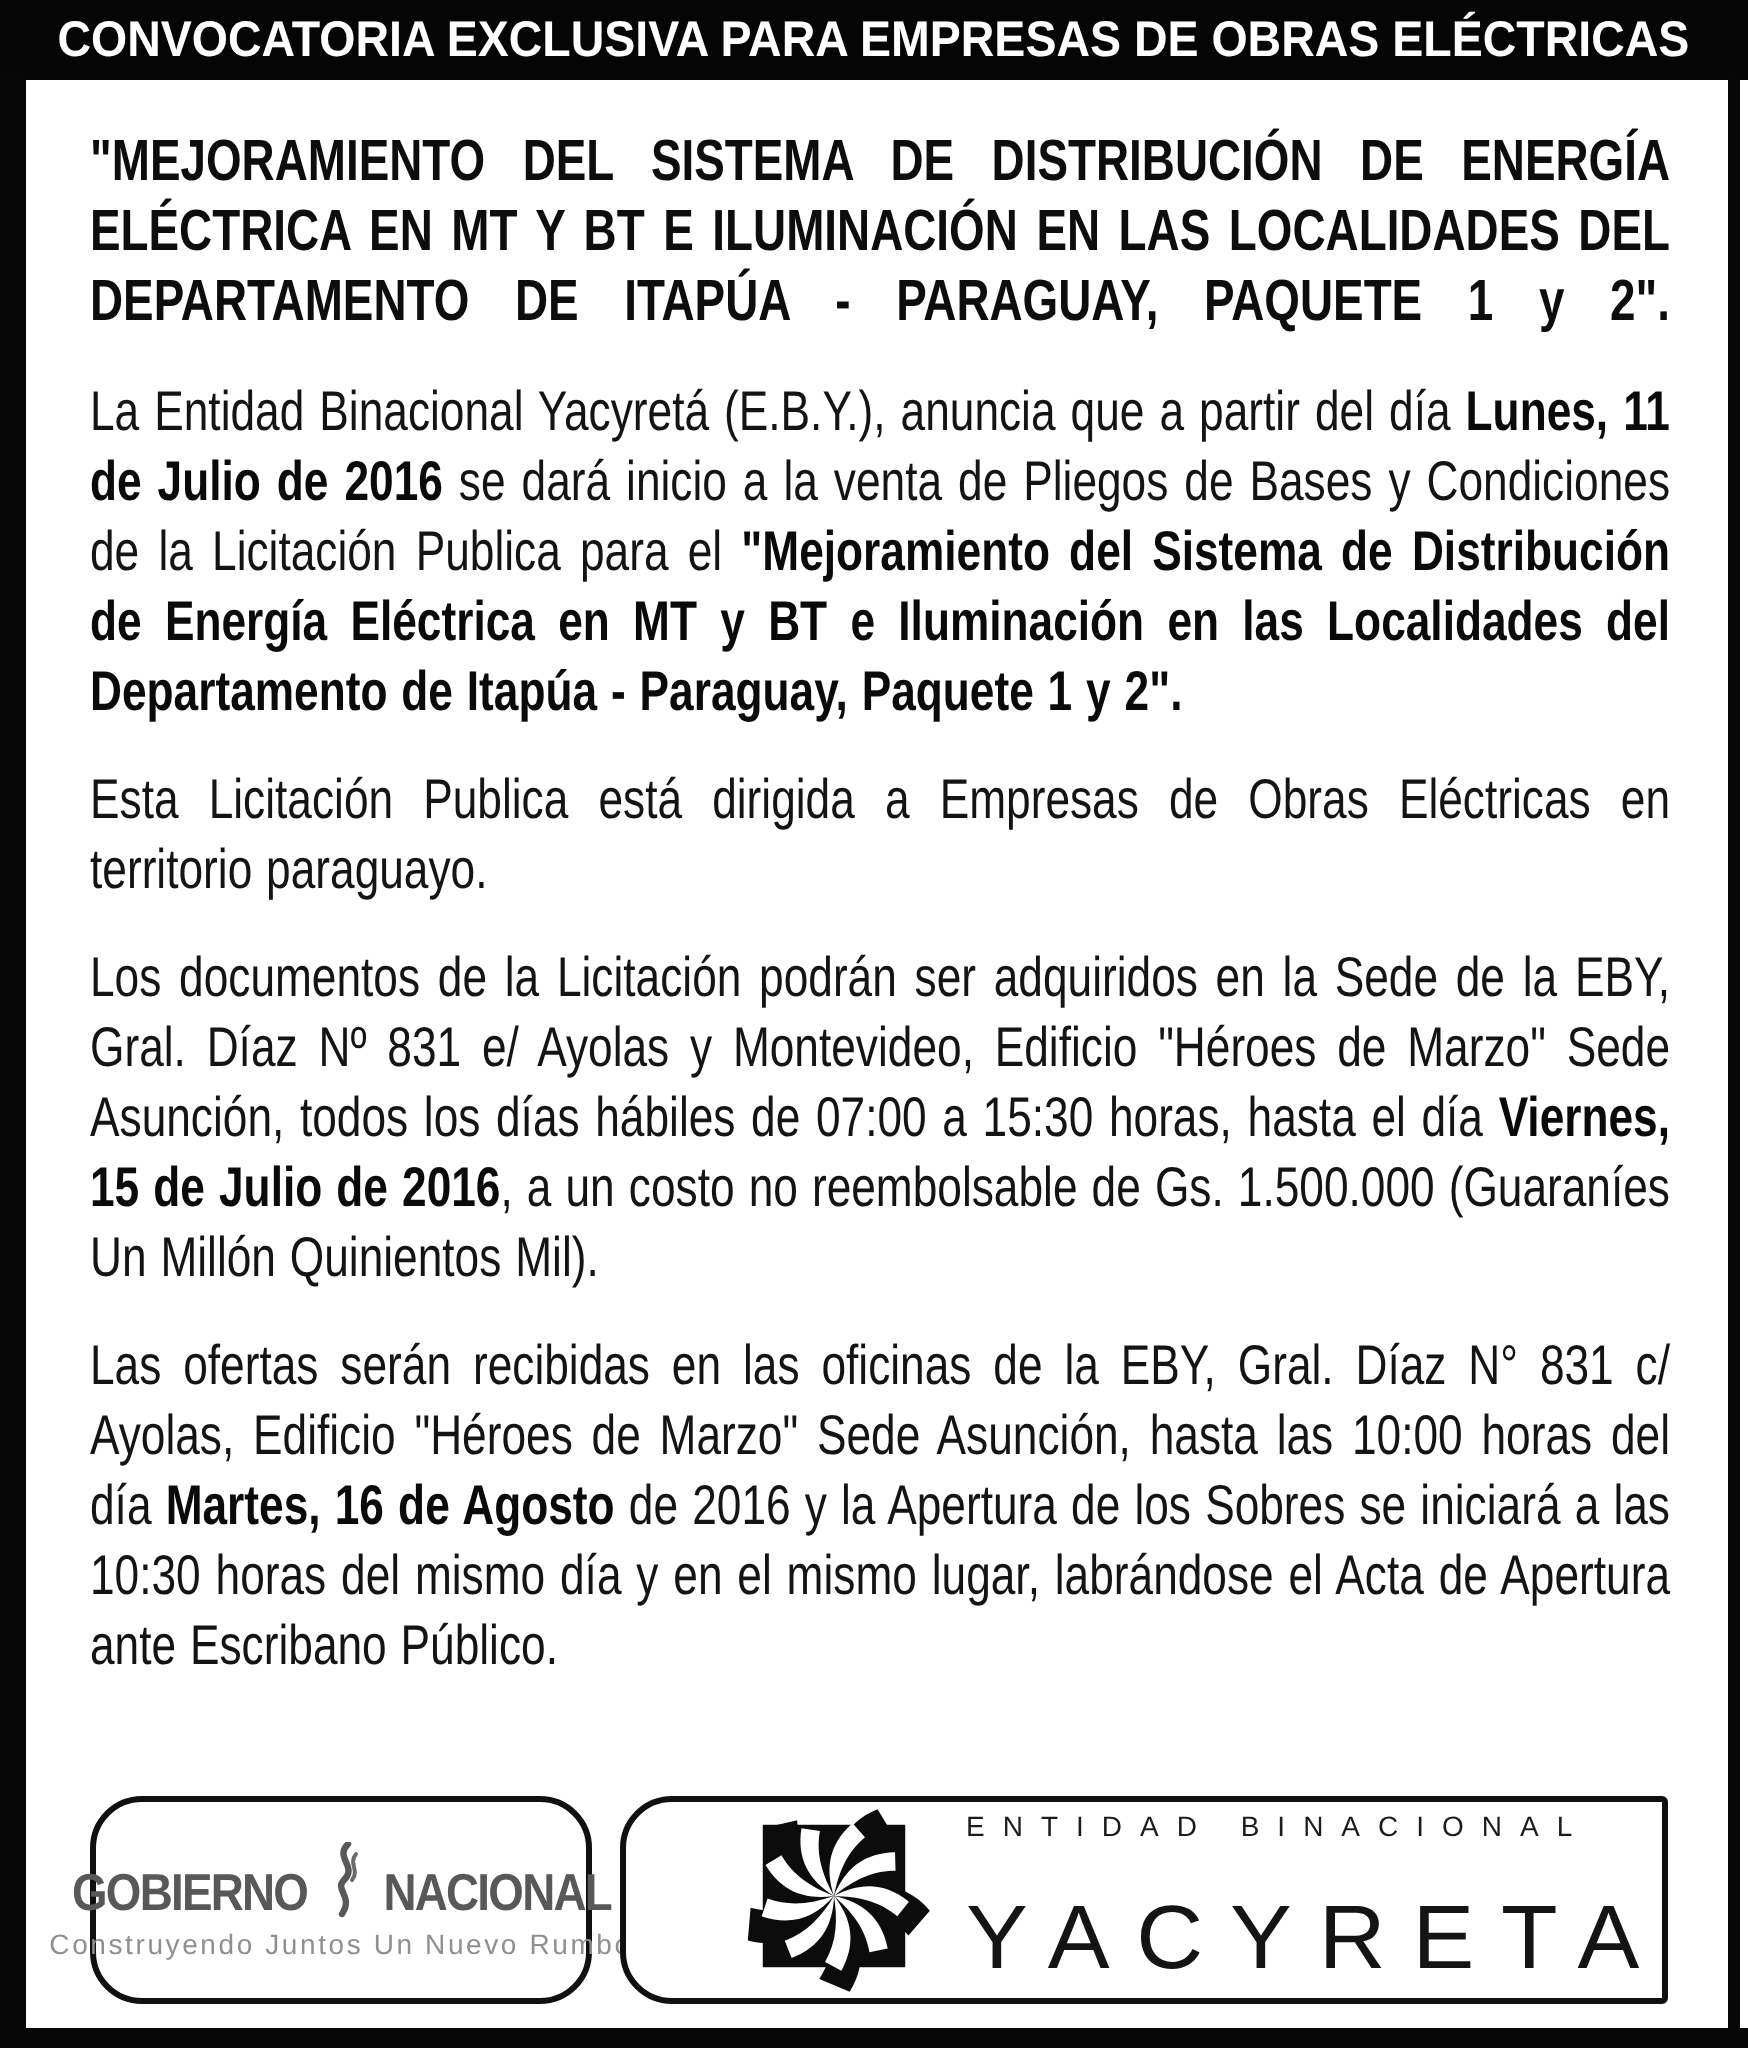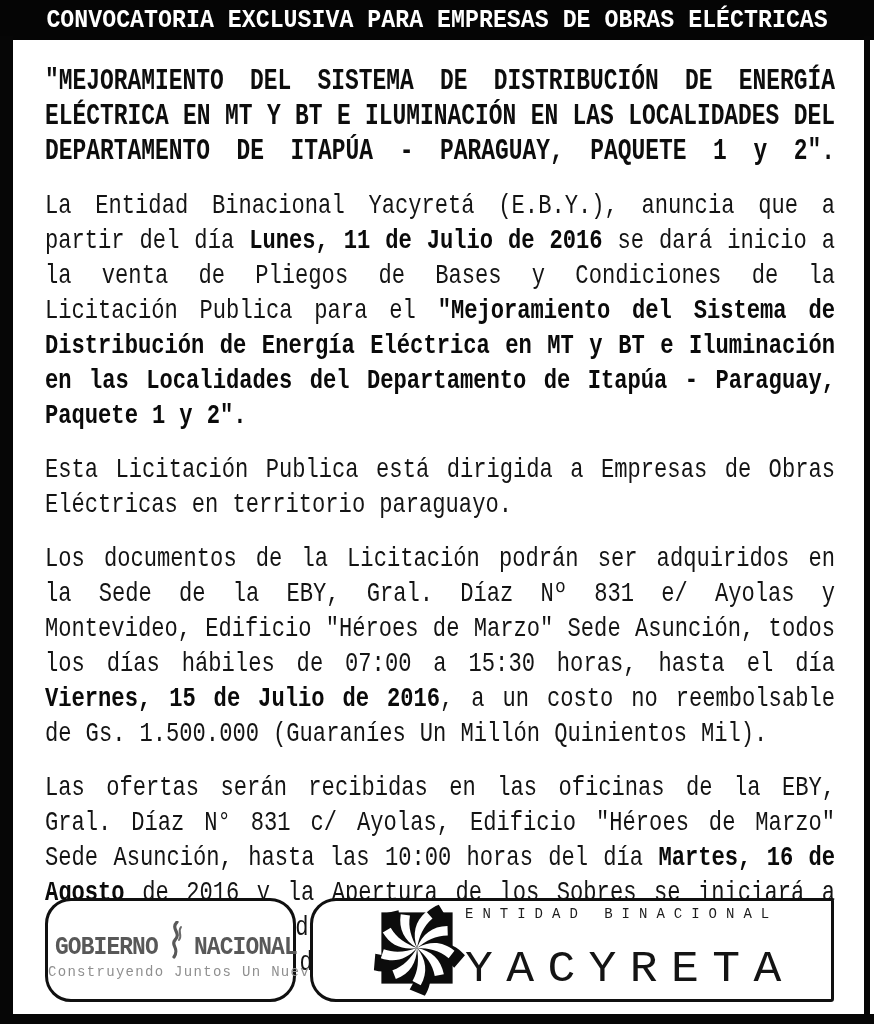--- a/index.html
+++ b/index.html
@@ -1,18 +1,18 @@
 <!DOCTYPE html>
 <html><head>
 <meta charset="utf-8">
 <style>
   html,body { margin:0; padding:0; background:#ffffff; }
   .page {
     position:relative; width:874px; height:1024px; background:#ffffff;
-    font-family:Liberation Mono, monospace; color:#141414; overflow:hidden;
+    font-family:Liberation Sans, sans-serif; color:#141414; overflow:hidden;
   }
   
   .frame-left  { position:absolute; left:0; top:36px; bottom:0; width:13px; background:#060606; }
   .frame-right { position:absolute; right:4px; top:36px; bottom:6px; width:6px; background:#060606; }
   .frame-bottom{ position:absolute; left:0; right:0; bottom:0; height:10px; background:#060606; }
 
   .banner {
     height:40px; background:#050505; display:flex; align-items:center; justify-content:center;
   }
   .banner-text {
@@ -39,37 +39,37 @@
     letter-spacing:0; word-spacing:1px;
   }
   p.para b { color:#0a0a0a; }
 
   .footer-row {
     position:absolute; left:45px; bottom:22px; width:789px; height:104px;
     display:flex; gap:14px;
   }
   .gobierno-box {
     width:245px; border:3px solid #101010; border-radius:26px; background:#fff;
-    display:flex; flex-direction:column; align-items:flex-start; justify-content:center;
+    display:flex; flex-direction:column; align-items:center; justify-content:center;
   }
   .gn-line { display:flex; align-items:flex-end; }
   .gn-word {
     color:#585858; font-weight:bold; font-size:26px; letter-spacing:-1px;
     transform:scaleX(0.88); transform-origin:center;
   }
   .gn-flame { margin:0 1px -2px 1px; }
   .gn-tagline {
     margin-top:2px; color:#8f8f8f; font-size:14px; letter-spacing:1.3px; white-space:nowrap;
   }
   .yacyreta-box {
     flex:1; border:3px solid #101010; border-radius:26px 3px 3px 26px; background:#fff;
     display:flex; align-items:center; overflow:visible;
   }
   .pinwheel { margin-left:56px; flex:0 0 auto; }
-  .yac-text { display:flex; flex-direction:column;gap:20px; }
+  .yac-text { margin-left:18px; display:flex; flex-direction:column;gap:20px; }
   .yac-top {
     font-size:14px; letter-spacing:9px; color:#1c1c1c; white-space:nowrap;
   }
   .yac-name {
     font-size:45px; letter-spacing:13px; color:#141414; white-space:nowrap;
     margin-top:2px; transform:scaleX(1.03); transform-origin:0 50%;
   }
 </style>
 </head>
 <body>

